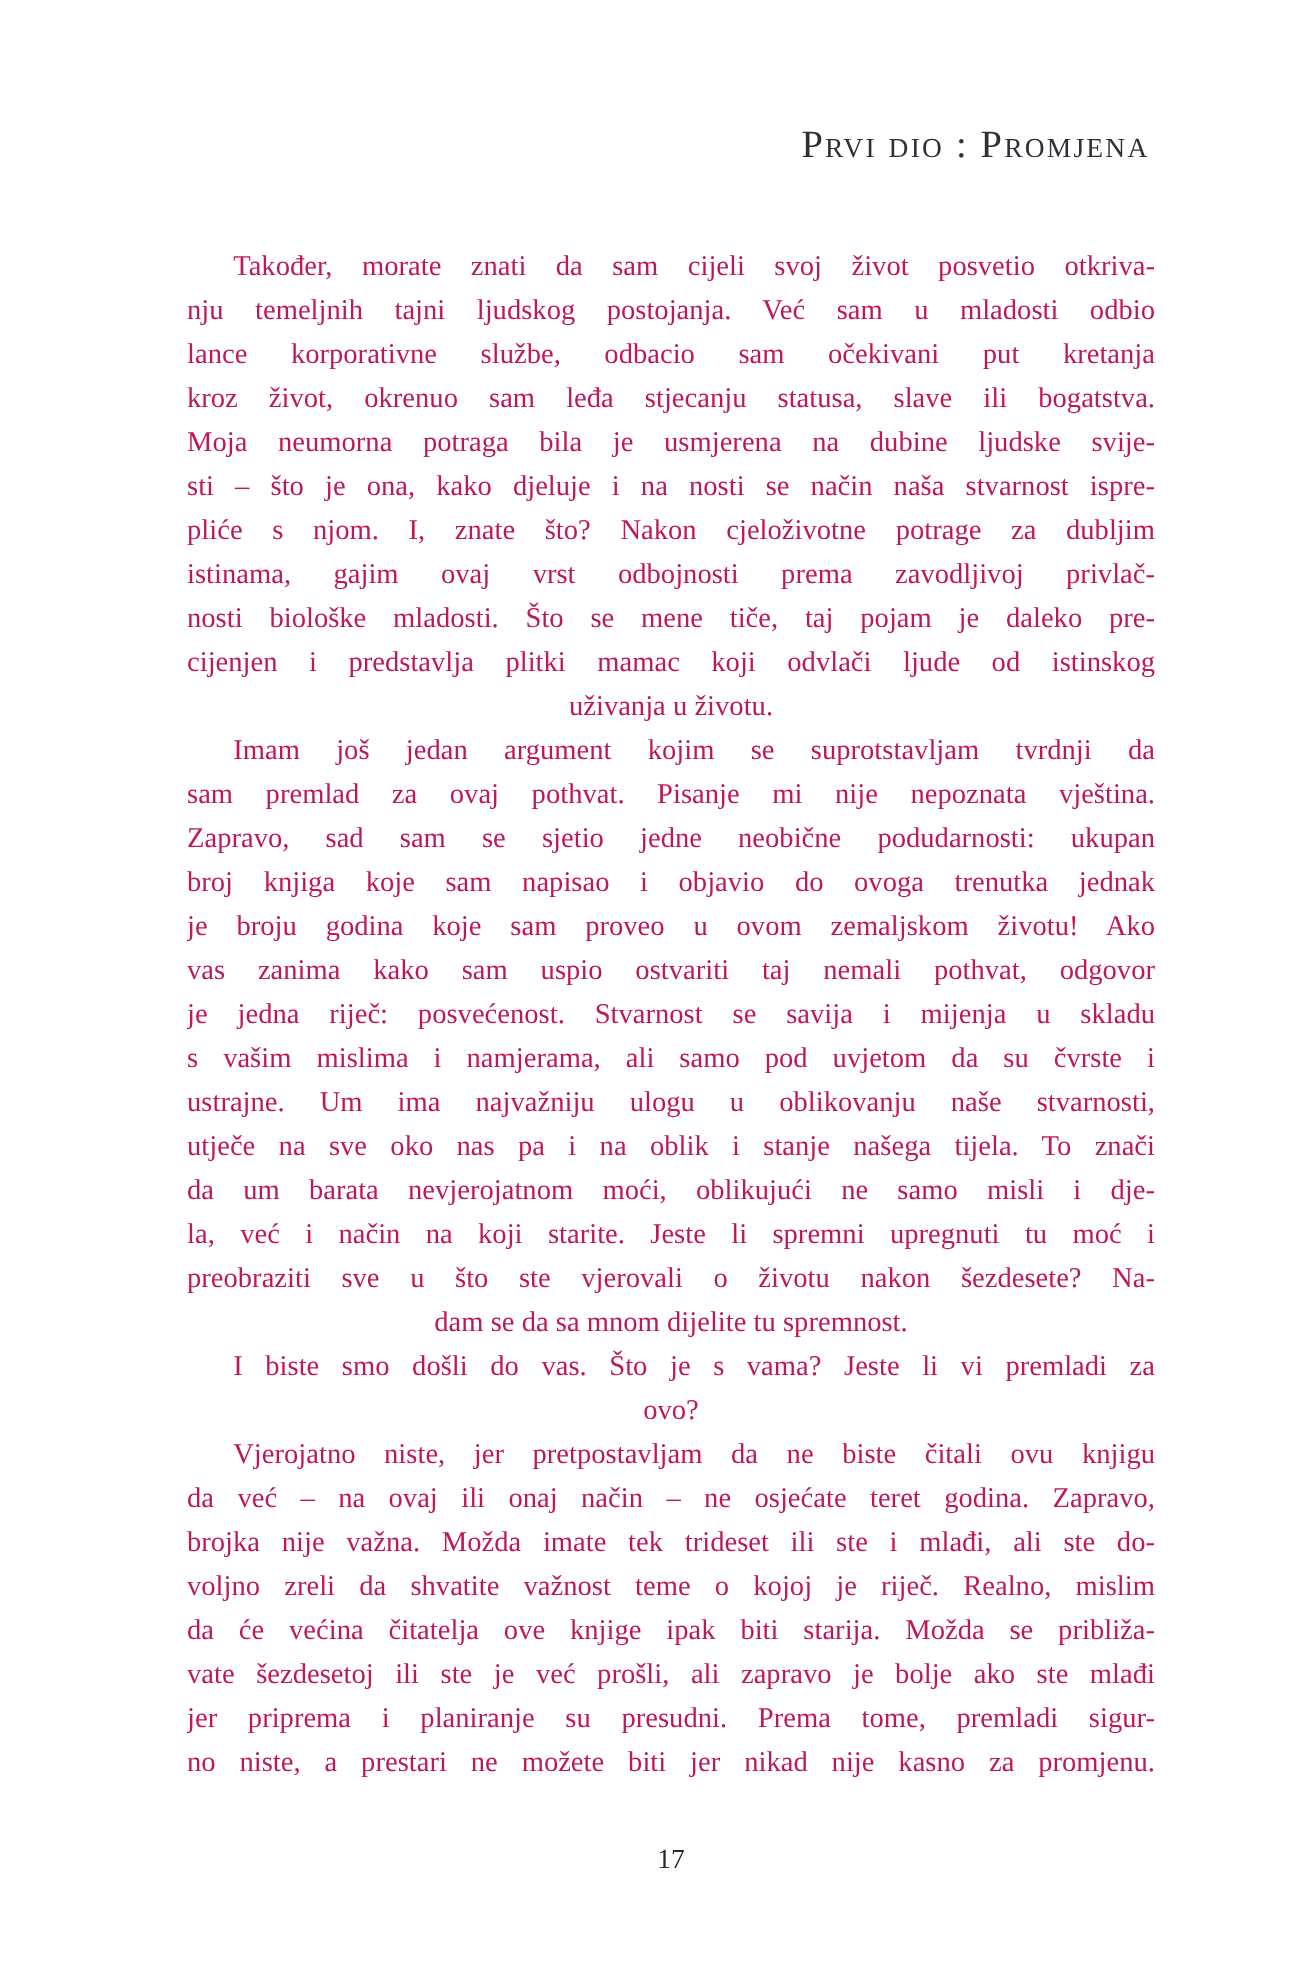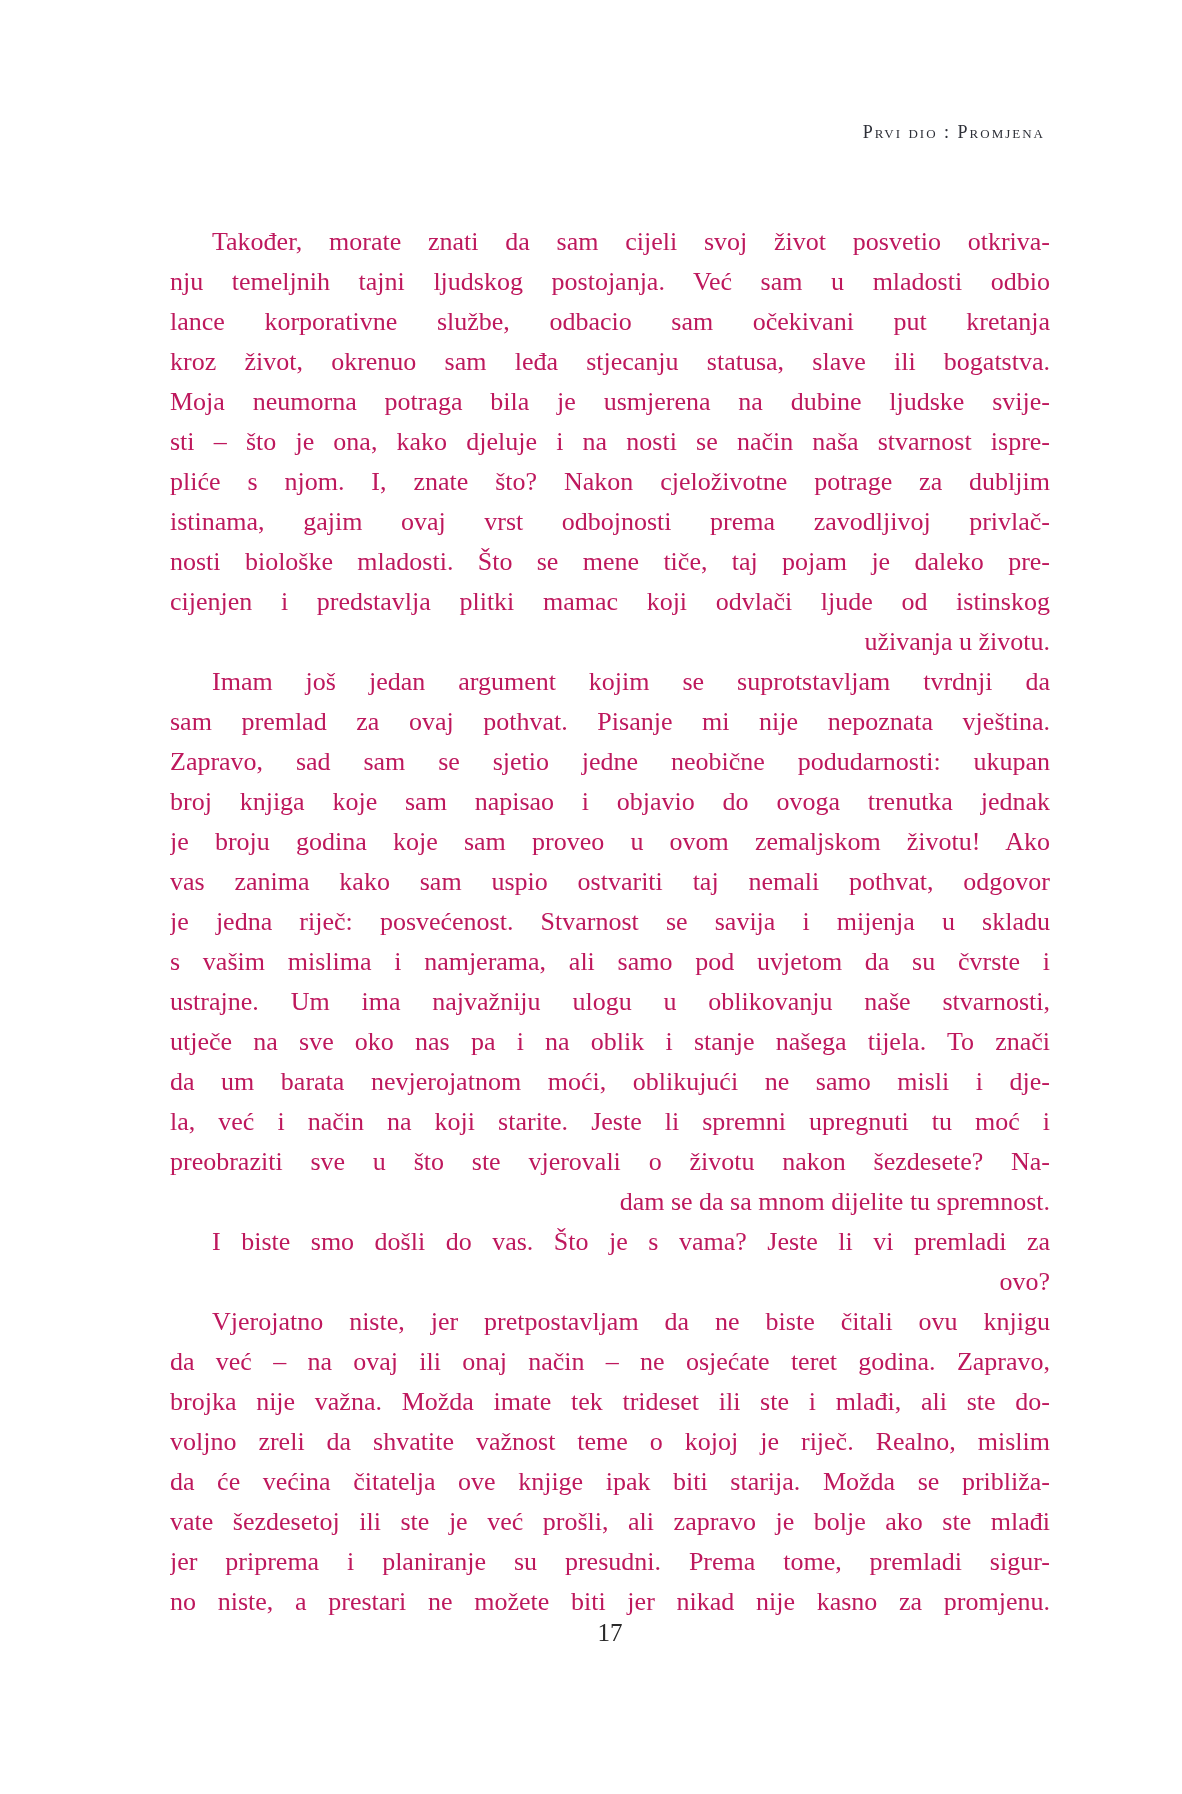--- a/index.html
+++ b/index.html
@@ -13,57 +13,57 @@
     height: 1794px;
     background: #ffffff;
     font-family: "Liberation Serif", "DejaVu Serif", serif;
     color: #282828;
     overflow: hidden;
   }
   .running-head {
     position: absolute;
     top: 116px;
     right: 137px;
-    font-size: 18px;
+    font-size: 35px;
     line-height: 32px;
     font-variant: small-caps;
     letter-spacing: 2px;
     color: #2e3038;
     white-space: nowrap;
   }
   .body-text {
     position: absolute;
     top: 222px;
     left: 170px;
     width: 880px;
     font-size: 26px;
     color: #be185d;
   }
   .line {
     height: 40px;
     line-height: 40px;
     overflow: hidden;
-    text-align: right;
+    text-align: center;
     white-space: normal;
   }
   .line.just {
     text-align: justify;
   }
   .line.just::after {
     content: "";
     display: inline-block;
     width: 100%;
     height: 0;
   }
   .line.indent {
     text-indent: 42px;
   }
   .page-number {
     position: absolute;
-    top: 1618px;
+    top: 1676px;
     left: 170px;
     width: 880px;
     text-align: center;
     font-size: 25px;
     line-height: 30px;
     color: #2a2a2a;
   }
 </style>
 </head>
 <body>

